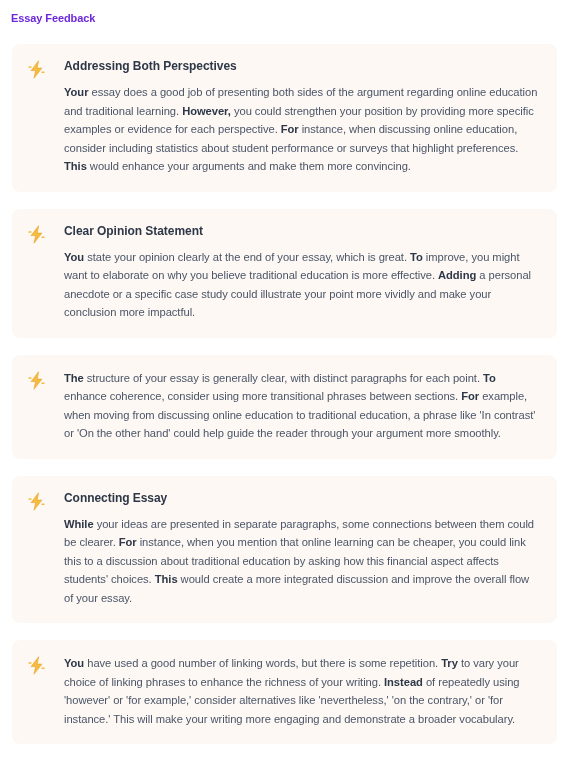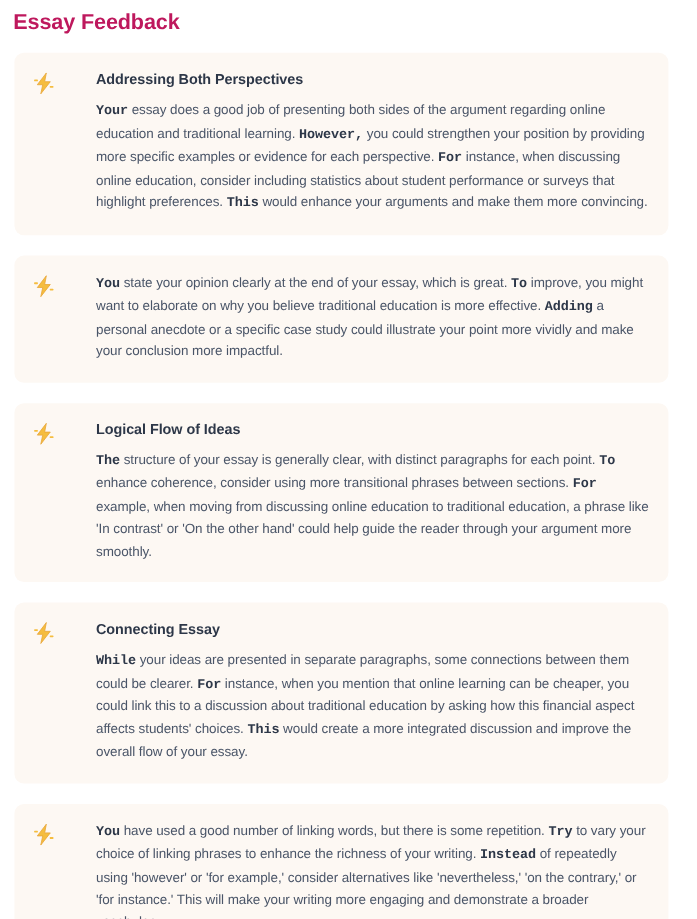--- a/index.html
+++ b/index.html
@@ -13,42 +13,42 @@
     font-family: "Liberation Sans", sans-serif;
     -webkit-font-smoothing: antialiased;
     overflow: hidden;
   }
   .page {
     width: 581px;
     box-sizing: border-box;
     padding: 0;
   }
   .page-title {
-    font-size: 18px;
+    font-size: 11px;
     font-weight: bold;
-    color: #be185d;
+    color: #6d28d9;
     letter-spacing: -0.1px;
     margin: 0;
     padding: 8px 0 0 11px;
     line-height: 20px;
   }
   .cards {
     margin-top: 16px;
     padding: 0 24px 0 12px;
     display: flex;
     flex-direction: column;
     gap: 17px;
   }
   .card {
     background: #fdf8f3;
     border-radius: 8px;
     padding: 14px 16px 16px 16px;
     display: flex;
     align-items: flex-start;
-    gap: 16px;
+    gap: 0;
     box-sizing: border-box;
   }
   .card-icon {
     flex: 0 0 auto;
     width: 36px;
     padding-top: 2px;
     display: flex;
     justify-content: flex-start;
     align-items: flex-start;
   }
@@ -70,21 +70,20 @@
   .card-text {
     font-size: 11.2px;
     color: #4a5568;
     line-height: 18.5px;
     margin: 0;
     letter-spacing: -0.05px;
   }
   .card-text b {
     font-weight: bold;
     color: #2d3748;
-    font-family: Liberation Mono, monospace;
   }
 </style>
 </head>
 <body>
 
 <div class="page">
 
   <h1 class="page-title">Essay Feedback</h1>
 
   <div class="cards">
@@ -105,34 +104,34 @@
       <div class="card">
         <div class="card-icon">
           <svg class="bolt" width="17" height="19" viewBox="0 0 17 19" aria-hidden="true">
             <path d="M10.6 0.8 L3.1 10.6 L7.6 10.6 L6.0 18.2 L13.9 8.1 L9.2 8.1 Z" fill="#f5bd3f"></path>
             <path d="M10.6 0.8 L3.1 10.6 L7.6 10.6 L6.0 18.2 L13.9 8.1 L9.2 8.1 Z" fill="none" stroke="#e8a73a" stroke-width="0.7" stroke-linejoin="round"></path>
             <rect x="0.4" y="6.3" width="3.2" height="1.5" rx="0.6" fill="#f5bd3f"></rect>
             <rect x="13.4" y="11.6" width="3.2" height="1.5" rx="0.6" fill="#f5bd3f"></rect>
           </svg>
         </div>
         <div class="card-body">
+          <div class="card-heading">Clear Opinion Statement</div>
           <p class="card-text"><b>You</b><span> state your opinion clearly at the end of your essay, which is great. </span><b>To</b><span> improve, you might want to elaborate on why you believe traditional education is more effective. </span><b>Adding</b><span> a personal anecdote or a specific case study could illustrate your point more vividly and make your conclusion more impactful.</span></p>
         </div>
       </div>
       <div class="card">
         <div class="card-icon">
           <svg class="bolt" width="17" height="19" viewBox="0 0 17 19" aria-hidden="true">
             <path d="M10.6 0.8 L3.1 10.6 L7.6 10.6 L6.0 18.2 L13.9 8.1 L9.2 8.1 Z" fill="#f5bd3f"></path>
             <path d="M10.6 0.8 L3.1 10.6 L7.6 10.6 L6.0 18.2 L13.9 8.1 L9.2 8.1 Z" fill="none" stroke="#e8a73a" stroke-width="0.7" stroke-linejoin="round"></path>
             <rect x="0.4" y="6.3" width="3.2" height="1.5" rx="0.6" fill="#f5bd3f"></rect>
             <rect x="13.4" y="11.6" width="3.2" height="1.5" rx="0.6" fill="#f5bd3f"></rect>
           </svg>
         </div>
         <div class="card-body">
-          <div class="card-heading">Logical Flow of Ideas</div>
           <p class="card-text"><b>The</b><span> structure of your essay is generally clear, with distinct paragraphs for each point. </span><b>To</b><span> enhance coherence, consider using more transitional phrases between sections. </span><b>For</b><span> example, when moving from discussing online education to traditional education, a phrase like 'In contrast' or 'On the other hand' could help guide the reader through your argument more smoothly.</span></p>
         </div>
       </div>
       <div class="card">
         <div class="card-icon">
           <svg class="bolt" width="17" height="19" viewBox="0 0 17 19" aria-hidden="true">
             <path d="M10.6 0.8 L3.1 10.6 L7.6 10.6 L6.0 18.2 L13.9 8.1 L9.2 8.1 Z" fill="#f5bd3f"></path>
             <path d="M10.6 0.8 L3.1 10.6 L7.6 10.6 L6.0 18.2 L13.9 8.1 L9.2 8.1 Z" fill="none" stroke="#e8a73a" stroke-width="0.7" stroke-linejoin="round"></path>
             <rect x="0.4" y="6.3" width="3.2" height="1.5" rx="0.6" fill="#f5bd3f"></rect>
             <rect x="13.4" y="11.6" width="3.2" height="1.5" rx="0.6" fill="#f5bd3f"></rect>

